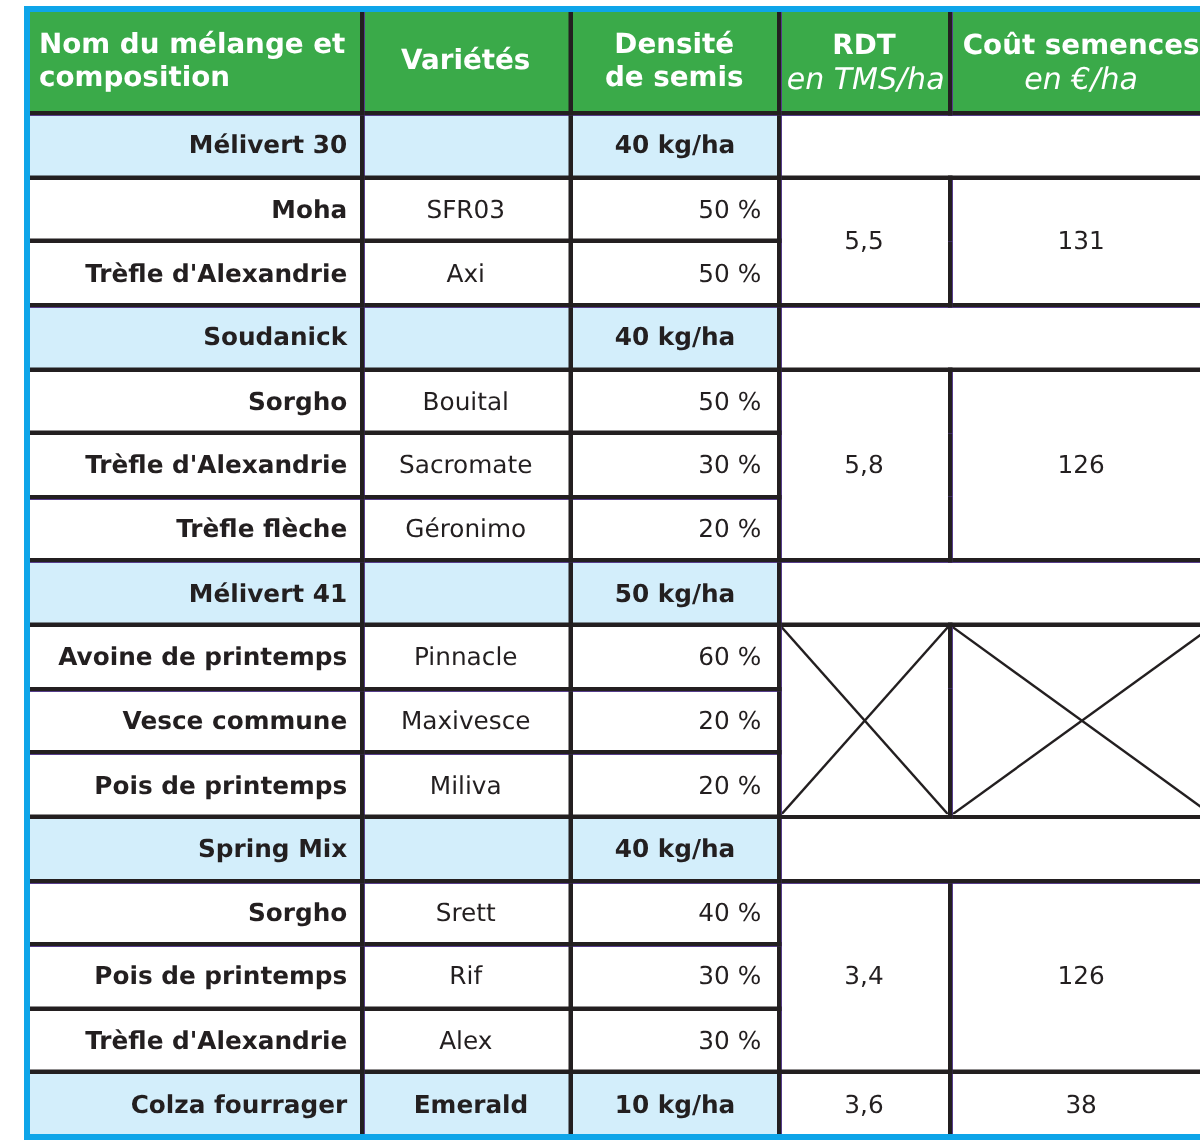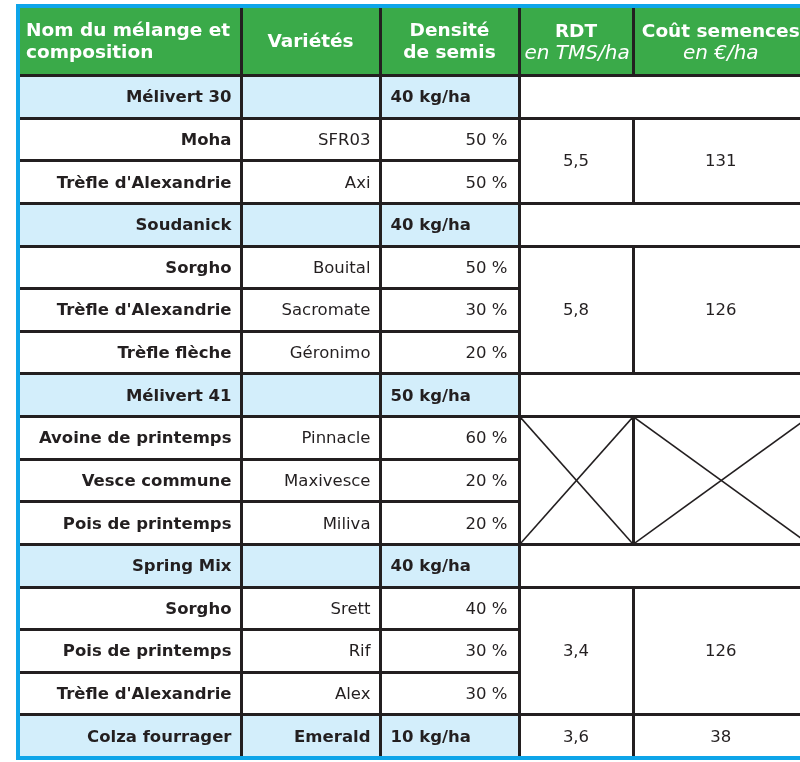--- a/index.html
+++ b/index.html
@@ -63,23 +63,23 @@
       font-style: italic;
       font-size: 20px;
       line-height: 20px;
     }
     table.mix td.group {
       background: #d3eefb;
       font-weight: bold;
       padding-left: 15px;
     }
     table.mix td.name { font-weight: bold; text-align: right; padding-left: 7px; }
-    table.mix td.var { text-align: right; }
+    table.mix td.var { text-align: center; }
     table.mix td.pct { text-align: right; padding-right: 10px; margin-top: 16px; }
-    table.mix td.dens { text-align: left; padding-left: 9px; }
+    table.mix td.dens { text-align: center; padding-left: 9px; }
     table.mix td.num { text-align: center; }
     table.mix td.blank { background: #ffffff; }
     table.mix td.crossed {
       padding: 0;
       position: relative;
     }
     table.mix td.crossed svg {
       position: absolute;
       left: 0; top: 0;
       width: 100%; height: 100%;

